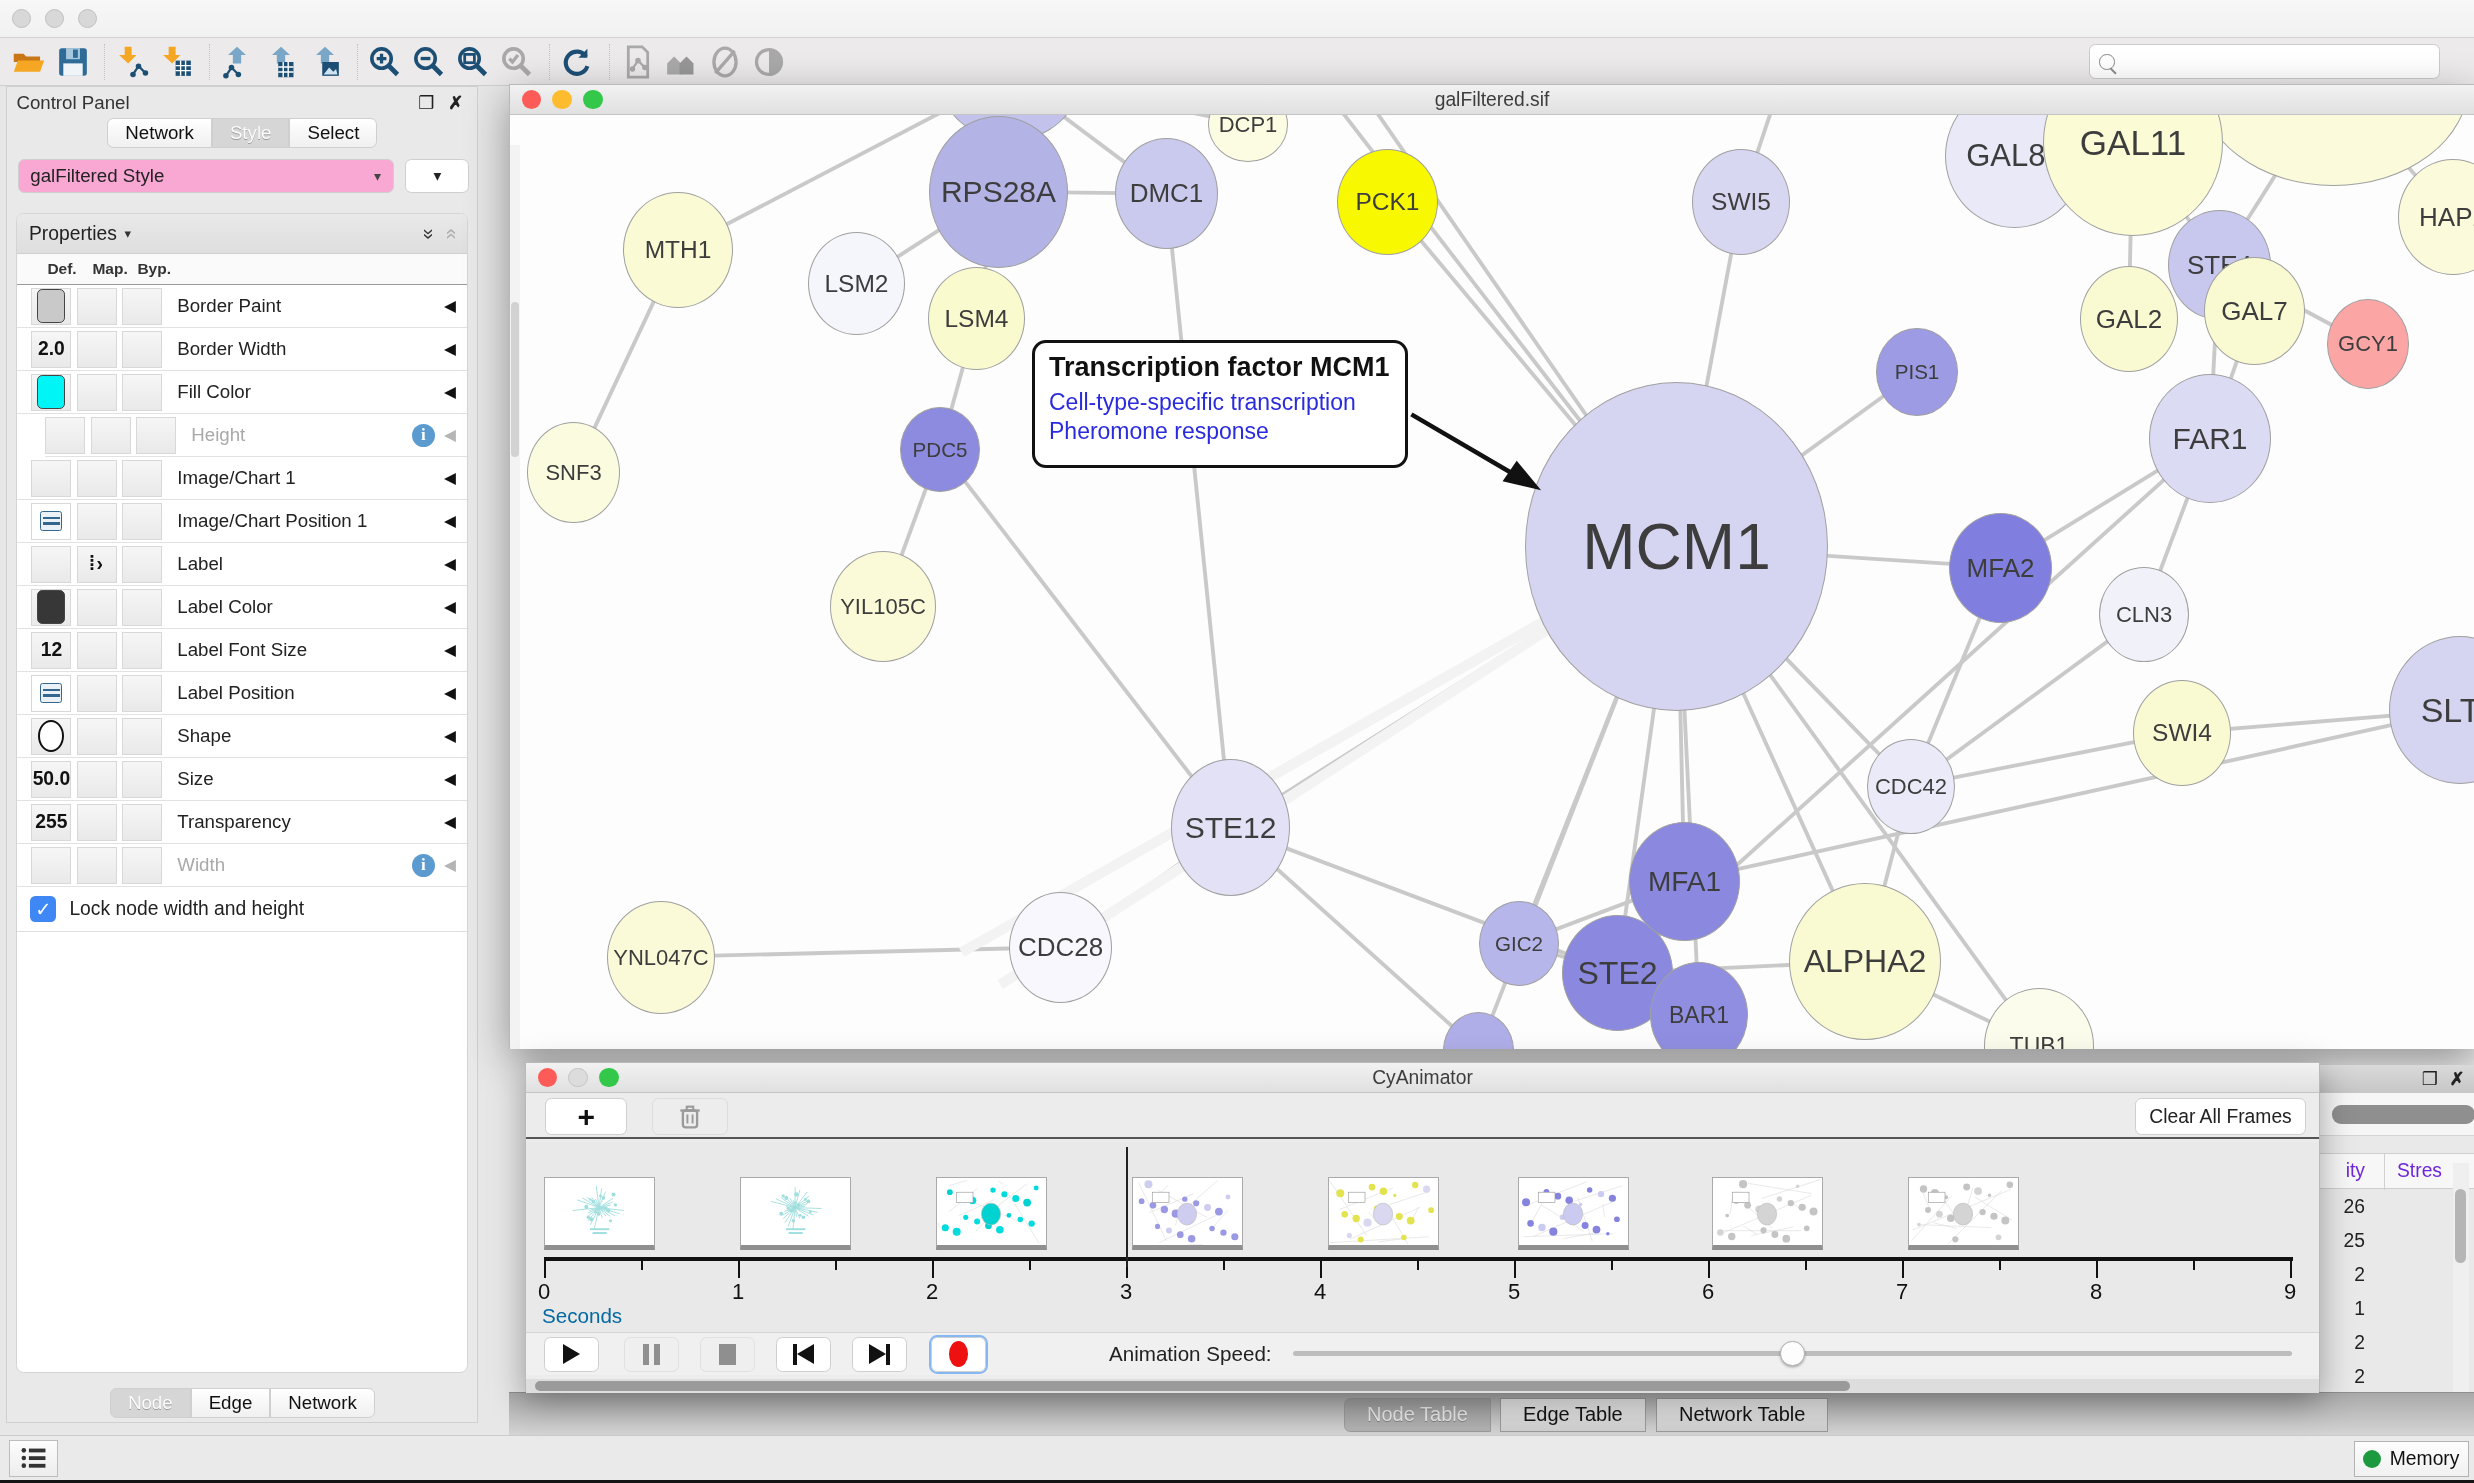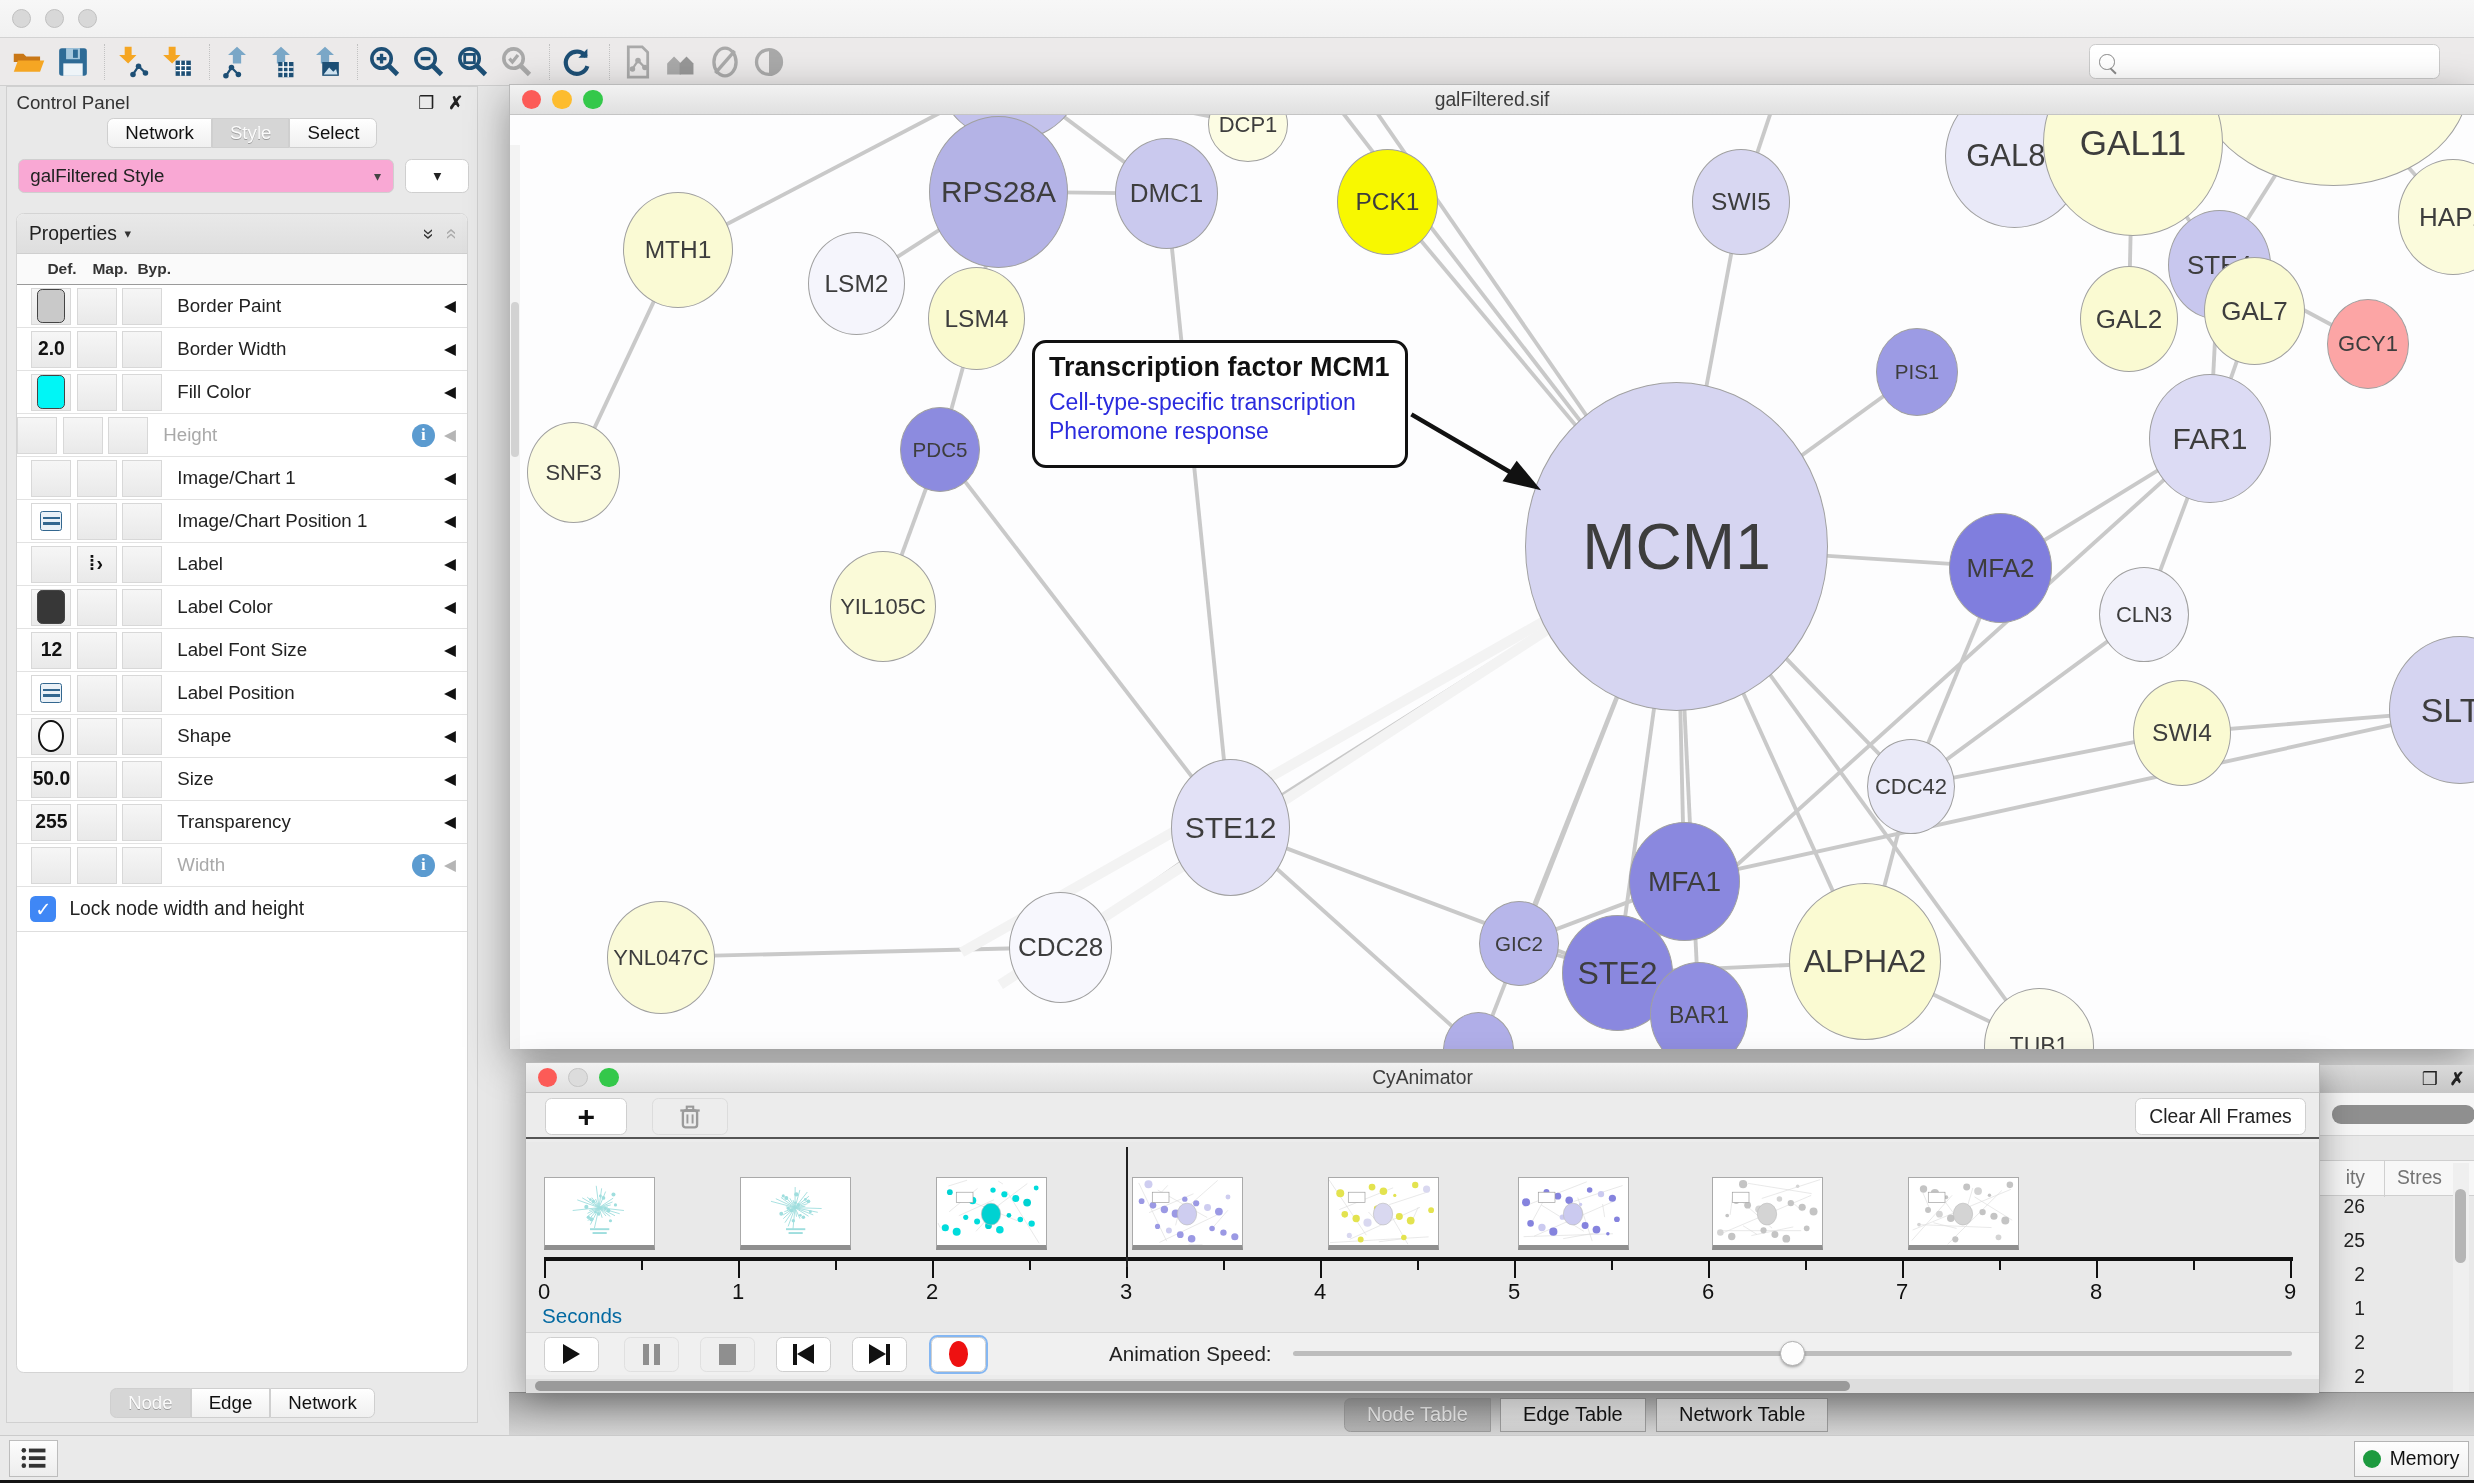--- a/index.html
+++ b/index.html
@@ -88,21 +88,21 @@
   #speed-label { position:absolute; left:583px; top:9px; font-size:20.6px; color:#222; }
   #speed-slider { position:absolute; left:767px; top:18px; width:999px; height:5.2px; background:#bdbdbd; border-radius:2.6px; }
   #speed-thumb { position:absolute; left:487px; top:-9.7px; width:24.5px; height:24.5px; border-radius:50%; background:#fdfdfd; border:1.3px solid #b0b0b0; box-shadow:0 1.3px 2.6px rgba(0,0,0,.3); }
   #cy-hscroll { position:absolute; left:0; top:316px; width:100%; height:14px; background:#dddddd; }
   #cy-hscroll div { position:absolute; left:9px; top:1.9px; width:1315px; height:10.3px; background:#9a9a9a; border-radius:5.2px; }
   
   #table-panel { left:2320px; top:1065px; width:155px; height:327px; background:#e9e9e9; }
   #tp-titlebar { left:0; top:0; width:155px; height:28px; background:linear-gradient(#dadada,#c6c6c6); }
   #tp-tools { left:0; top:28px; width:155px; height:43px; background:#f6f6f6; border-bottom:0.6px solid #d5d5d5; }
   #tp-tools div { position:absolute; left:11.6px; top:11.6px; width:143px; height:19.3px; background:#8f8f8f; border-radius:9px; }
-  #tp-head { left:0; top:95px; width:155px; height:36px; background:#f7f7f7; border-top:0.6px solid #cfcfcf; border-bottom:0.6px solid #cfcfcf; font-size:19.3px; color:#737373; }
+  #tp-head { left:0; top:88px; width:155px; height:36px; background:#f7f7f7; border-top:0.6px solid #cfcfcf; border-bottom:0.6px solid #cfcfcf; font-size:19.3px; color:#6d28d9; }
   #tp-rows { left:0; top:131px; width:129px; }
   .tp-row { height:34px; font-size:19.3px; color:#222; text-align:right; padding-right:84px; }
   #tp-vscroll { left:133px; top:98px; width:15.5px; height:229px; background:#efefef; }
   #tp-vscroll div { position:absolute; left:1.9px; top:26px; width:11.6px; height:74px; background:#b5b5b5; border-radius:5.8px; }
   #tabs-bar { left:509px; top:1392px; width:1966px; height:43px; background:linear-gradient(#a9a9a9,#d4d4d4); border-top:0.6px solid #8f8f8f; }
   .ttab { position:absolute; top:4.5px; height:34px; display:flex; align-items:center; padding:0 22px; font-size:20px; border:0.6px solid #9a9a9a; }
   .ttab.raised { background:linear-gradient(#e9e9e9,#cfcfcf); color:#141414; }
   .ttab.pressed { background:linear-gradient(#9d9d9d,#b2b2b2); color:#e8e8e8; text-shadow:0 0.6px 0.6px #7e7e7e; border-radius:6.4px 0 0 6.4px; }
   #status-bar { left:0; top:1435px; width:2475px; height:45px; background:#eaeaea; border-top:1.3px solid #cbcbcb; }
   #list-btn { position:absolute; left:9px; top:3.9px; width:49px; height:37px; background:linear-gradient(#fdfdfd,#ededed); border:1.3px solid #bdbdbd; display:flex; align-items:center; justify-content:center; }
@@ -298,21 +298,21 @@
         </div>
         <div class="prop-row" style="padding-left: 14px;">
           <div class="cellbox">
             <div class="swatch" style="background: rgb(0, 246, 246);"></div>
           </div>
           <div class="cellbox"></div>
           <div class="cellbox"></div>
           <span class="prop-label">Fill Color</span>
           <span class="chev">◀</span>
         </div>
-        <div class="prop-row" style="padding-left: 0;">
+        <div class="prop-row" style="padding-left: 0; margin-left: 28px;">
           <div class="cellbox"></div>
           <div class="cellbox"></div>
           <div class="cellbox"></div>
           <span class="prop-label gray">Height</span>
           <span class="info-ico">i</span>
           <span class="chev gray">◀</span>
         </div>
         <div class="prop-row" style="padding-left: 14px;">
           <div class="cellbox"></div>
           <div class="cellbox"></div>

